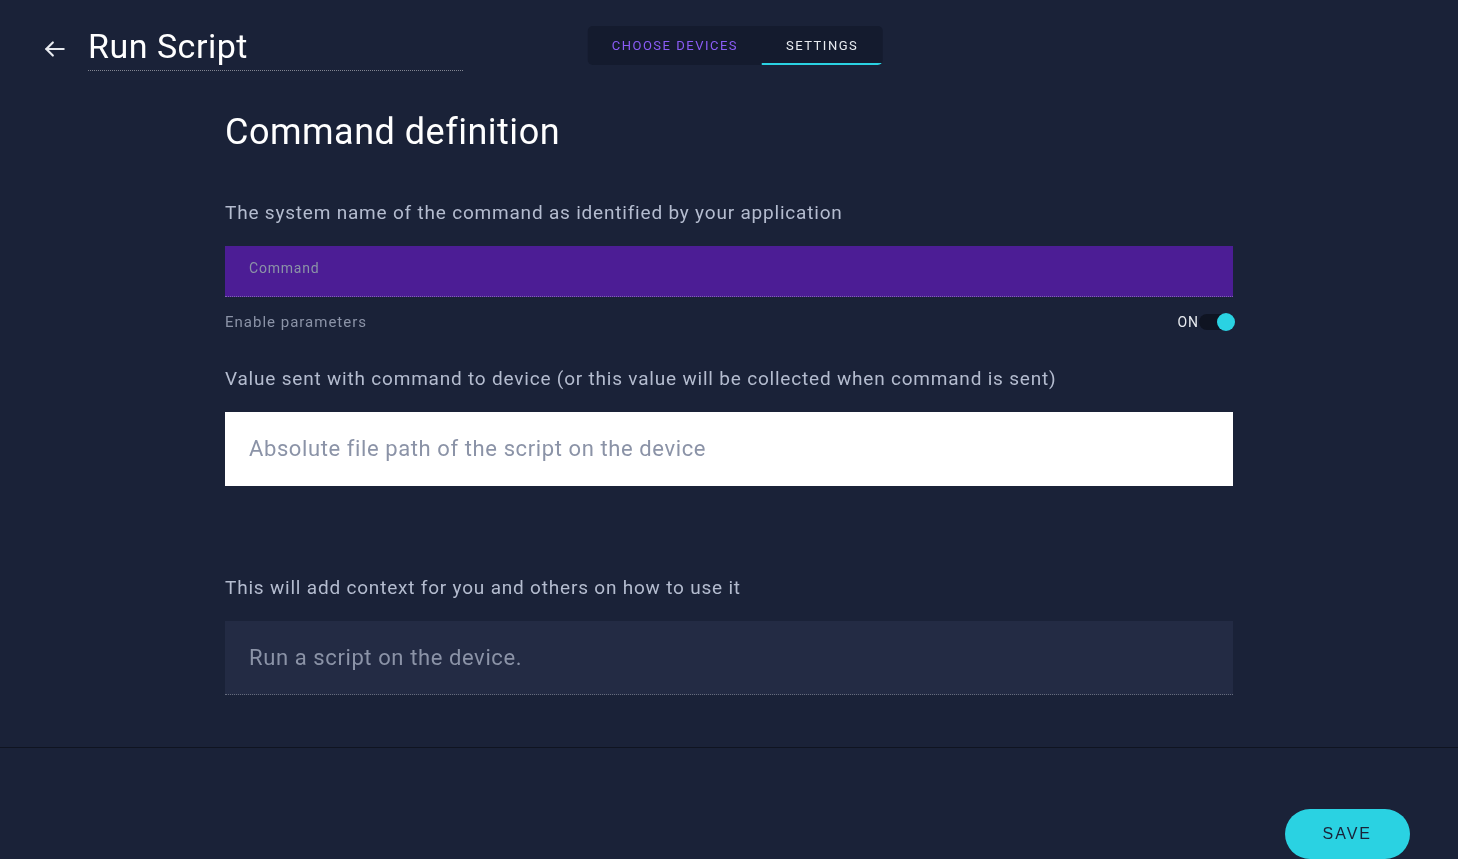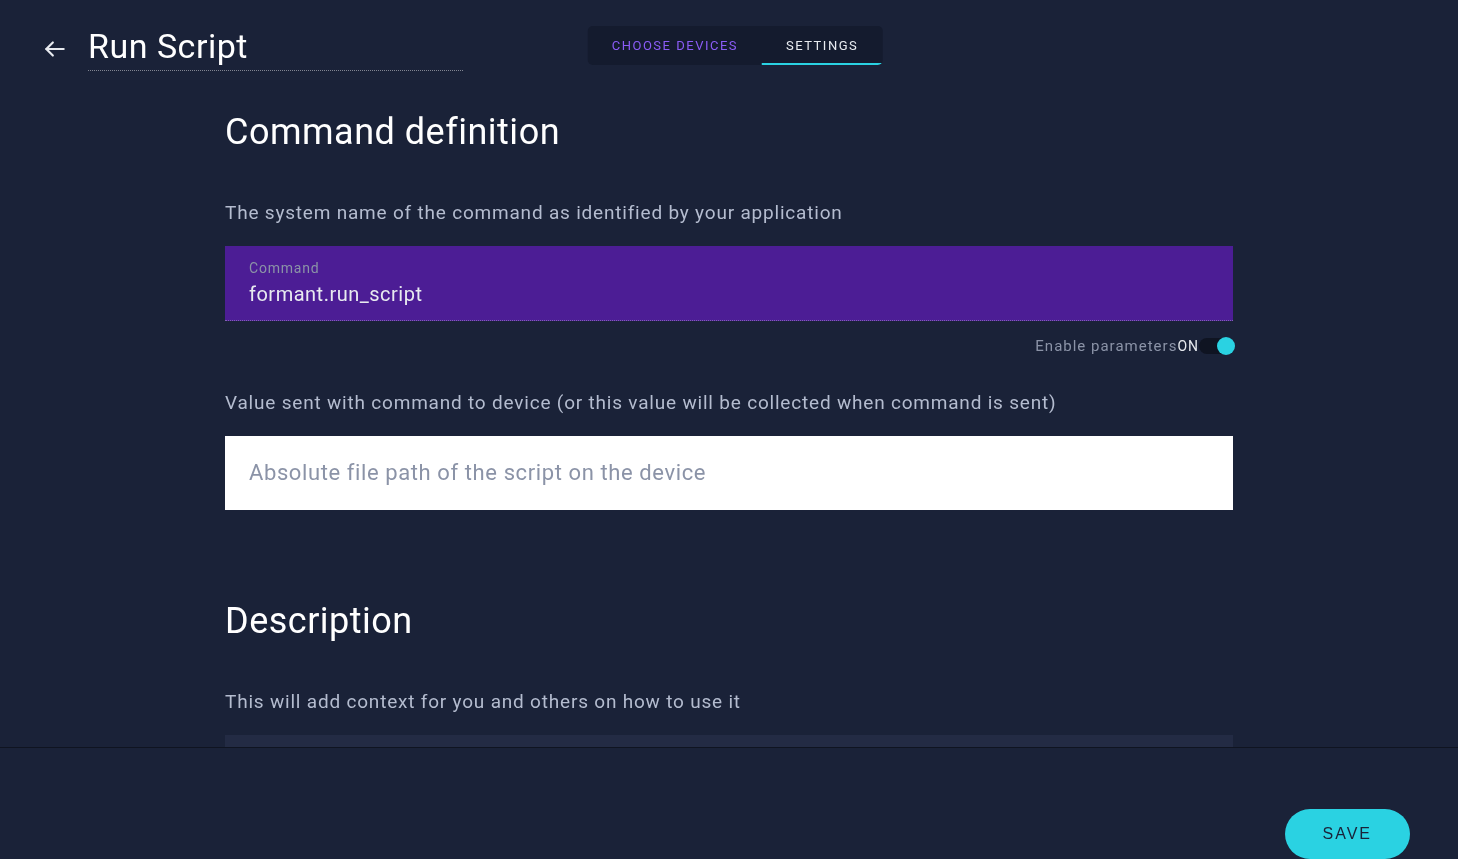--- a/index.html
+++ b/index.html
@@ -109,21 +109,21 @@
     font-size: 20px;
     width: 100%;
     font-family: inherit;
     letter-spacing: 0.5px;
   }
   .input-field::placeholder {
     color: #8b93a7;
   }
   .toggle-row {
     display: flex;
-    justify-content: flex-end;
+    justify-content: space-between;
     align-items: center;
     margin-bottom: 36px;
   }
   .toggle-label {
     font-size: 15px;
     color: #8b93a7;
     letter-spacing: 1px;
   }
   .toggle-right {
     display: flex;
@@ -227,40 +227,38 @@
     <div class="tab active">SETTINGS</div>
   </div>
 </div>
 
 <div class="content">
   <div class="section-title">Command definition</div>
   <div class="section-subtitle">The system name of the command as identified by your application</div>
 
   <div class="input-wrap">
     <div class="input-label">Command</div>
-    <input class="input-field" value="formant.run_script" style="">
   </div>
 
   <div class="toggle-row">
     <div class="toggle-label">Enable parameters</div>
     <div class="toggle-right">
       <div class="toggle-state">ON</div>
       <div class="toggle-switch">
         <div class="toggle-knob"></div>
       </div>
     </div>
   </div>
 
   <div class="section-subtitle">Value sent with command to device (or this value will be collected when command is sent)</div>
 
   <div class="plain-input-wrap">
     <input class="plain-input" placeholder="Absolute file path of the script on the device" style="">
   </div>
 
-  <div class="section-title">Description</div>
   <div class="section-subtitle">This will add context for you and others on how to use it</div>
 
   <div class="desc-input-wrap">
     <input class="desc-input" value="Run a script on the device." style="">
   </div>
 </div>
 
 <div class="footer">
   <button class="save-btn">SAVE</button>
 </div>

